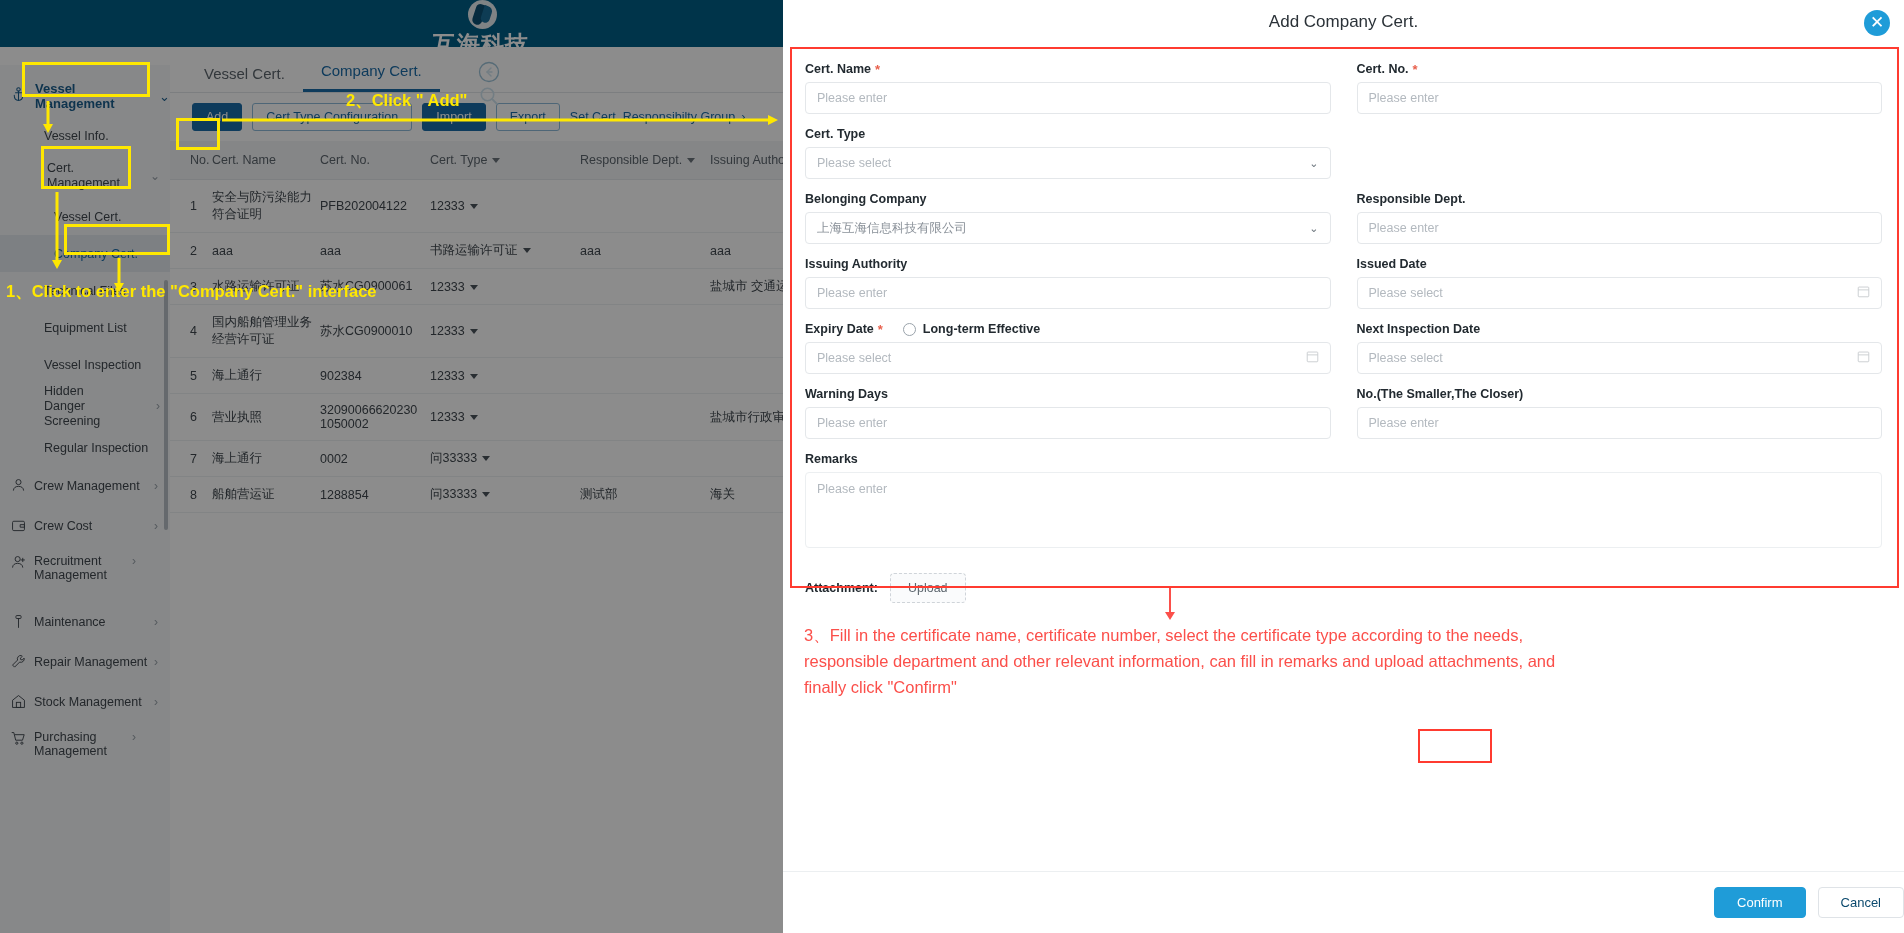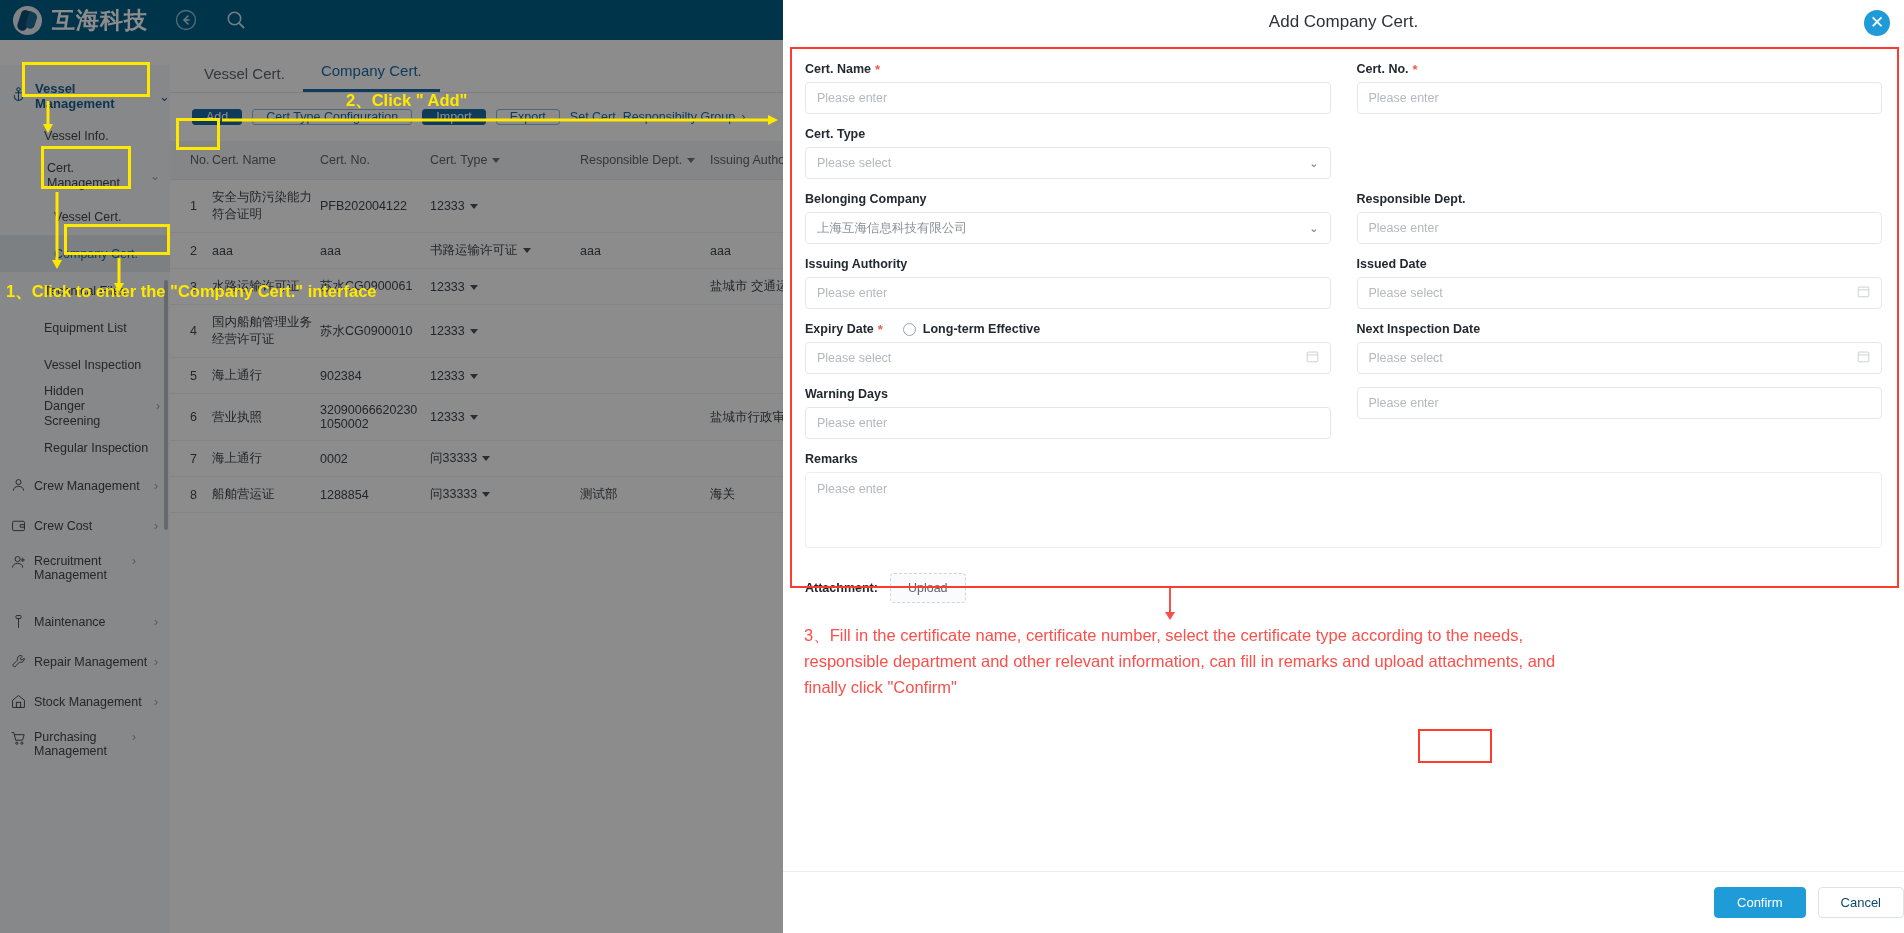--- a/index.html
+++ b/index.html
@@ -9,22 +9,22 @@
     font-family:"Liberation Sans","DejaVu Sans",sans-serif;
     background:#fff; overflow:hidden; position:relative;
   }
 
   
   #app-root { position:absolute; inset:0; }
   #dim-overlay { position:absolute; left:0; top:0; width:952px; height:933px;
       background:rgba(0,0,0,0.45); z-index:40; pointer-events:none; }
 
   
-  .topbar { position:absolute; left:0; top:0; width:952px; height:40px;
-      background:#005f88; display:flex; align-items:center; z-index:5; }
+  .topbar { position:absolute; left:0; top:0; width:952px; height:47px;
+      background:#005f88; display:flex; align-items:center; z-index:5;flex-direction:column; }
   .logo-mark { width:29px; height:29px; border-radius:50%; background:#e8eef2;
       margin-left:13px; position:relative; overflow:hidden; flex:none; }
   .logo-mark::before { content:""; position:absolute; left:6px; top:4px; width:10px; height:21px;
       background:#0b4f73; border-radius:5px 0 6px 6px; transform:rotate(18deg); }
   .logo-mark::after { content:""; position:absolute; left:14px; top:6px; width:9px; height:17px;
       background:#1a6e99; border-radius:0 6px 5px 5px; transform:rotate(18deg); }
   .logo-text { color:#fff; font-size:23px; font-weight:bold; margin-left:10px; letter-spacing:1px; }
   .top-icon { width:24px; height:24px; margin-left:26px; position:relative; cursor:pointer; }
   .top-icon svg { display:block; }
   .workbench { position:absolute; right:0; top:0; height:47px; display:flex; align-items:center;
@@ -50,21 +50,21 @@
       background:#b9bfc6; border-radius:2px; }
 
   
   .content { position:absolute; left:170px; top:47px; width:782px; height:886px;
       background:#fff; z-index:3; }
   .tabs { height:46px; border-bottom:1px solid #e2e6ea; display:flex; align-items:flex-end;
       padding-left:16px; }
   .tab { font-size:15px; color:#5d666e; padding:0 18px 10px; cursor:pointer; }
   .tab.active { color:#1b6ca8; border-bottom:3px solid #1b6ca8; font-weight:normal; }
   .toolbar { height:48px; display:flex; align-items:center; padding:0 0 0 22px; gap:10px; }
-  .btn { height:16px; border-radius:3px; font-size:12.5px; display:inline-flex;
+  .btn { height:28px; border-radius:3px; font-size:12.5px; display:inline-flex;
       align-items:center; padding:0 13px; cursor:pointer; white-space:nowrap; }
   .btn-primary { background:#1b6ca8; color:#fff; border:1px solid #1b6ca8; }
   .btn-outline { background:#fff; color:#1b6ca8; border:1px solid #8ebbd9; }
   .btn-link { color:#1b6ca8; font-size:12.5px; cursor:pointer; display:inline-flex; align-items:center; }
 
   table.grid { width:100%; border-collapse:collapse; table-layout:fixed; }
   table.grid thead th { background:#f2f4f6; color:#5d666e; font-weight:normal; font-size:12.5px;
       text-align:left; padding:12px 6px 12px 0; border-bottom:1px solid #e4e8eb; }
   table.grid tbody td { font-size:12.5px; color:#40484f; padding:9px 6px 9px 0;
       border-bottom:1px solid #edf0f2; vertical-align:middle; word-break:break-all; }
@@ -471,20 +471,23 @@
       </div>
 
       <div class="fld">
         <div class="lbl">
             <span>Warning Days</span>
           </div>
         <div class="ctl">Please enter</div>
       </div>
 
       <div class="fld">
+        <div class="lbl">
+            <span>No.(The Smaller,The Closer)</span>
+          </div>
         <div class="ctl">Please enter</div>
       </div>
 
       <div class="fld full">
         <div class="lbl">
             <span>Remarks</span>
           </div>
         <div class="ta">Please enter</div>
       </div>
     </div>

